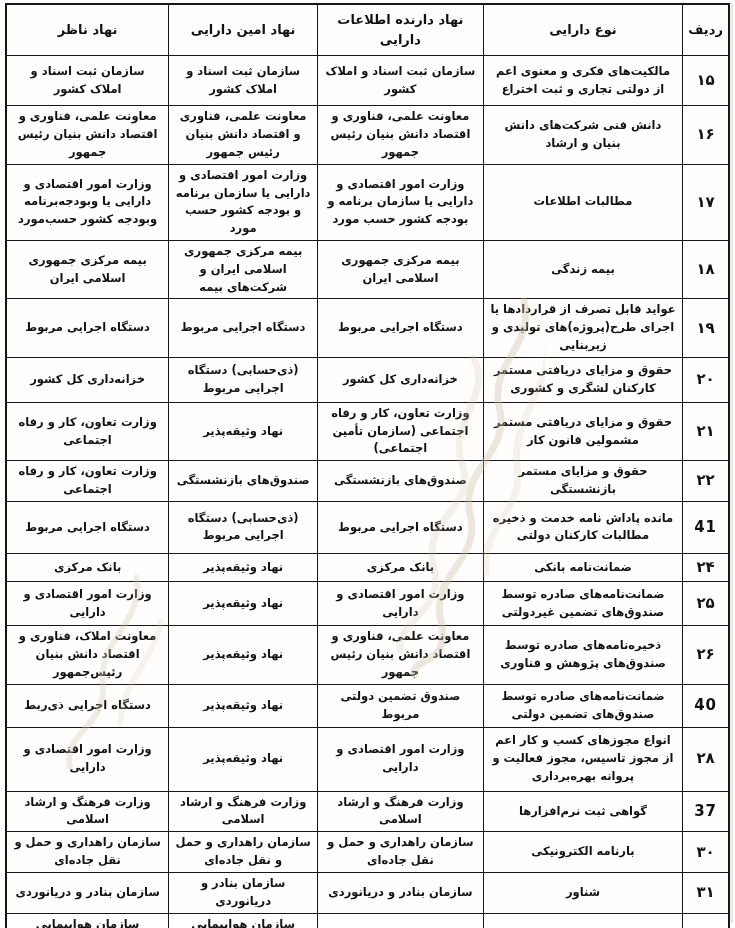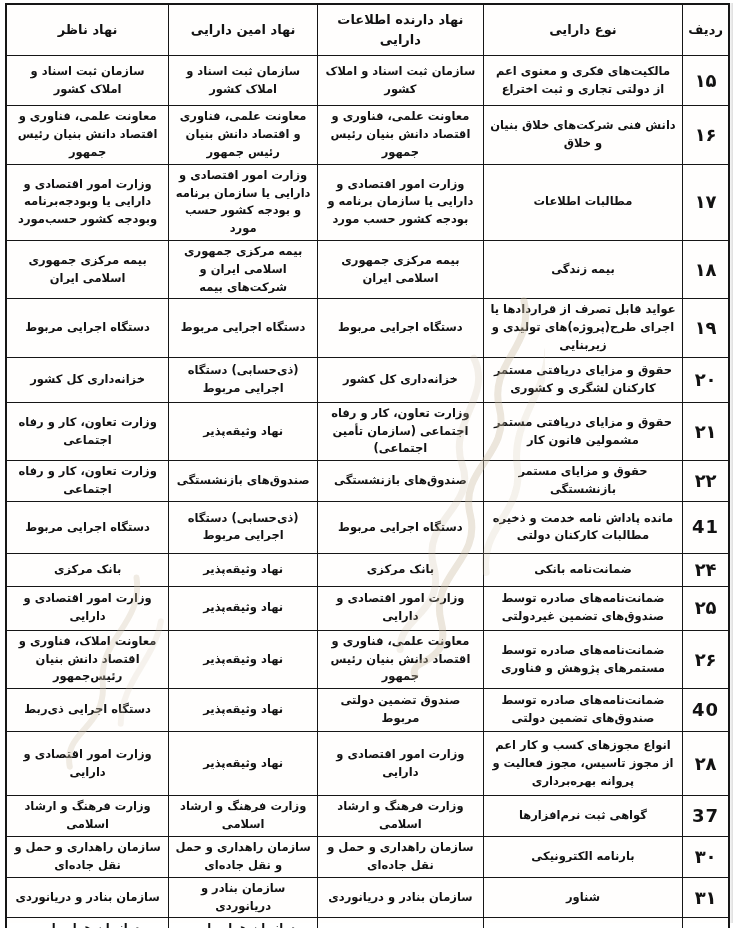--- a/index.html
+++ b/index.html
@@ -38,21 +38,21 @@
     font-size:11.5px;
     line-height:1.55;
     word-break:normal;
   }
   thead th{
     font-size:13px;
     padding:5px 2px;
     border-bottom-width:2.4px;
     background:#fffefd;
   }
-  tbody td.cell-no{font-size:18px;letter-spacing:1px;}
+  tbody td.cell-no{font-size:15px;letter-spacing:1px;}
   
   .watermark{
     position:absolute;
     pointer-events:none;
     opacity:0.55;
     z-index:2;
   }
   .wm-main{left:390px;top:270px;}
   .wm-low{left:40px;top:560px;opacity:0.35;}
   
@@ -87,21 +87,21 @@
     <tbody id="table-body">
         <tr style="height: 50px;">
       <td class="cell-no">۱۵</td>
       <td>مالکیت‌های فکری و معنوی اعم از دولتی تجاری و ثبت اختراع</td>
       <td>سازمان ثبت اسناد و املاک کشور</td>
       <td>سازمان ثبت اسناد و املاک کشور</td>
       <td>سازمان ثبت اسناد و املاک کشور</td>
     </tr>
         <tr style="height: 44px;">
       <td class="cell-no">۱۶</td>
-      <td>دانش فنی شرکت‌های خلاق بنیان و خلاق</td>
+      <td>دانش فنی شرکت‌های دانش بنیان و ارشاد</td>
       <td>معاونت علمی، فناوری و اقتصاد دانش بنیان رئیس جمهور</td>
       <td>معاونت علمی، فناوری و اقتصاد دانش بنیان رئیس جمهور</td>
       <td>معاونت علمی، فناوری و اقتصاد دانش بنیان رئیس جمهور</td>
     </tr>
         <tr style="height: 56px;">
       <td class="cell-no">۱۷</td>
       <td>مطالبات اطلاعات</td>
       <td>وزارت امور اقتصادی و دارایی یا سازمان برنامه و بودجه کشور حسب مورد</td>
       <td>وزارت امور اقتصادی و دارایی یا سازمان برنامه و بودجه کشور حسب مورد</td>
       <td>وزارت امور اقتصادی و دارایی یا وبودجه‌برنامه وبودجه کشور حسب‌مورد</td>
@@ -157,21 +157,21 @@
     </tr>
         <tr style="height: 44px;">
       <td class="cell-no">۲۵</td>
       <td>ضمانت‌نامه‌های صادره توسط صندوق‌های تضمین غیردولتی</td>
       <td>وزارت امور اقتصادی و دارایی</td>
       <td>نهاد وثیقه‌پذیر</td>
       <td>وزارت امور اقتصادی و دارایی</td>
     </tr>
         <tr style="height: 43px;">
       <td class="cell-no">۲۶</td>
-      <td>ضمانت‌نامه‌های صادره توسط مستمر‌های پژوهش و فناوری</td>
+      <td>ذخیره‌نامه‌های صادره توسط صندوق‌های پژوهش و فناوری</td>
       <td>معاونت علمی، فناوری و اقتصاد دانش بنیان رئیس جمهور</td>
       <td>نهاد وثیقه‌پذیر</td>
       <td>معاونت املاک، فناوری و اقتصاد دانش بنیان رئیس‌جمهور</td>
     </tr>
         <tr style="height: 43px;">
       <td class="cell-no">40</td>
       <td>ضمانت‌نامه‌های صادره توسط صندوق‌های تضمین دولتی</td>
       <td>صندوق تضمین دولتی مربوط</td>
       <td>نهاد وثیقه‌پذیر</td>
       <td>دستگاه اجرایی ذی‌ربط</td>

